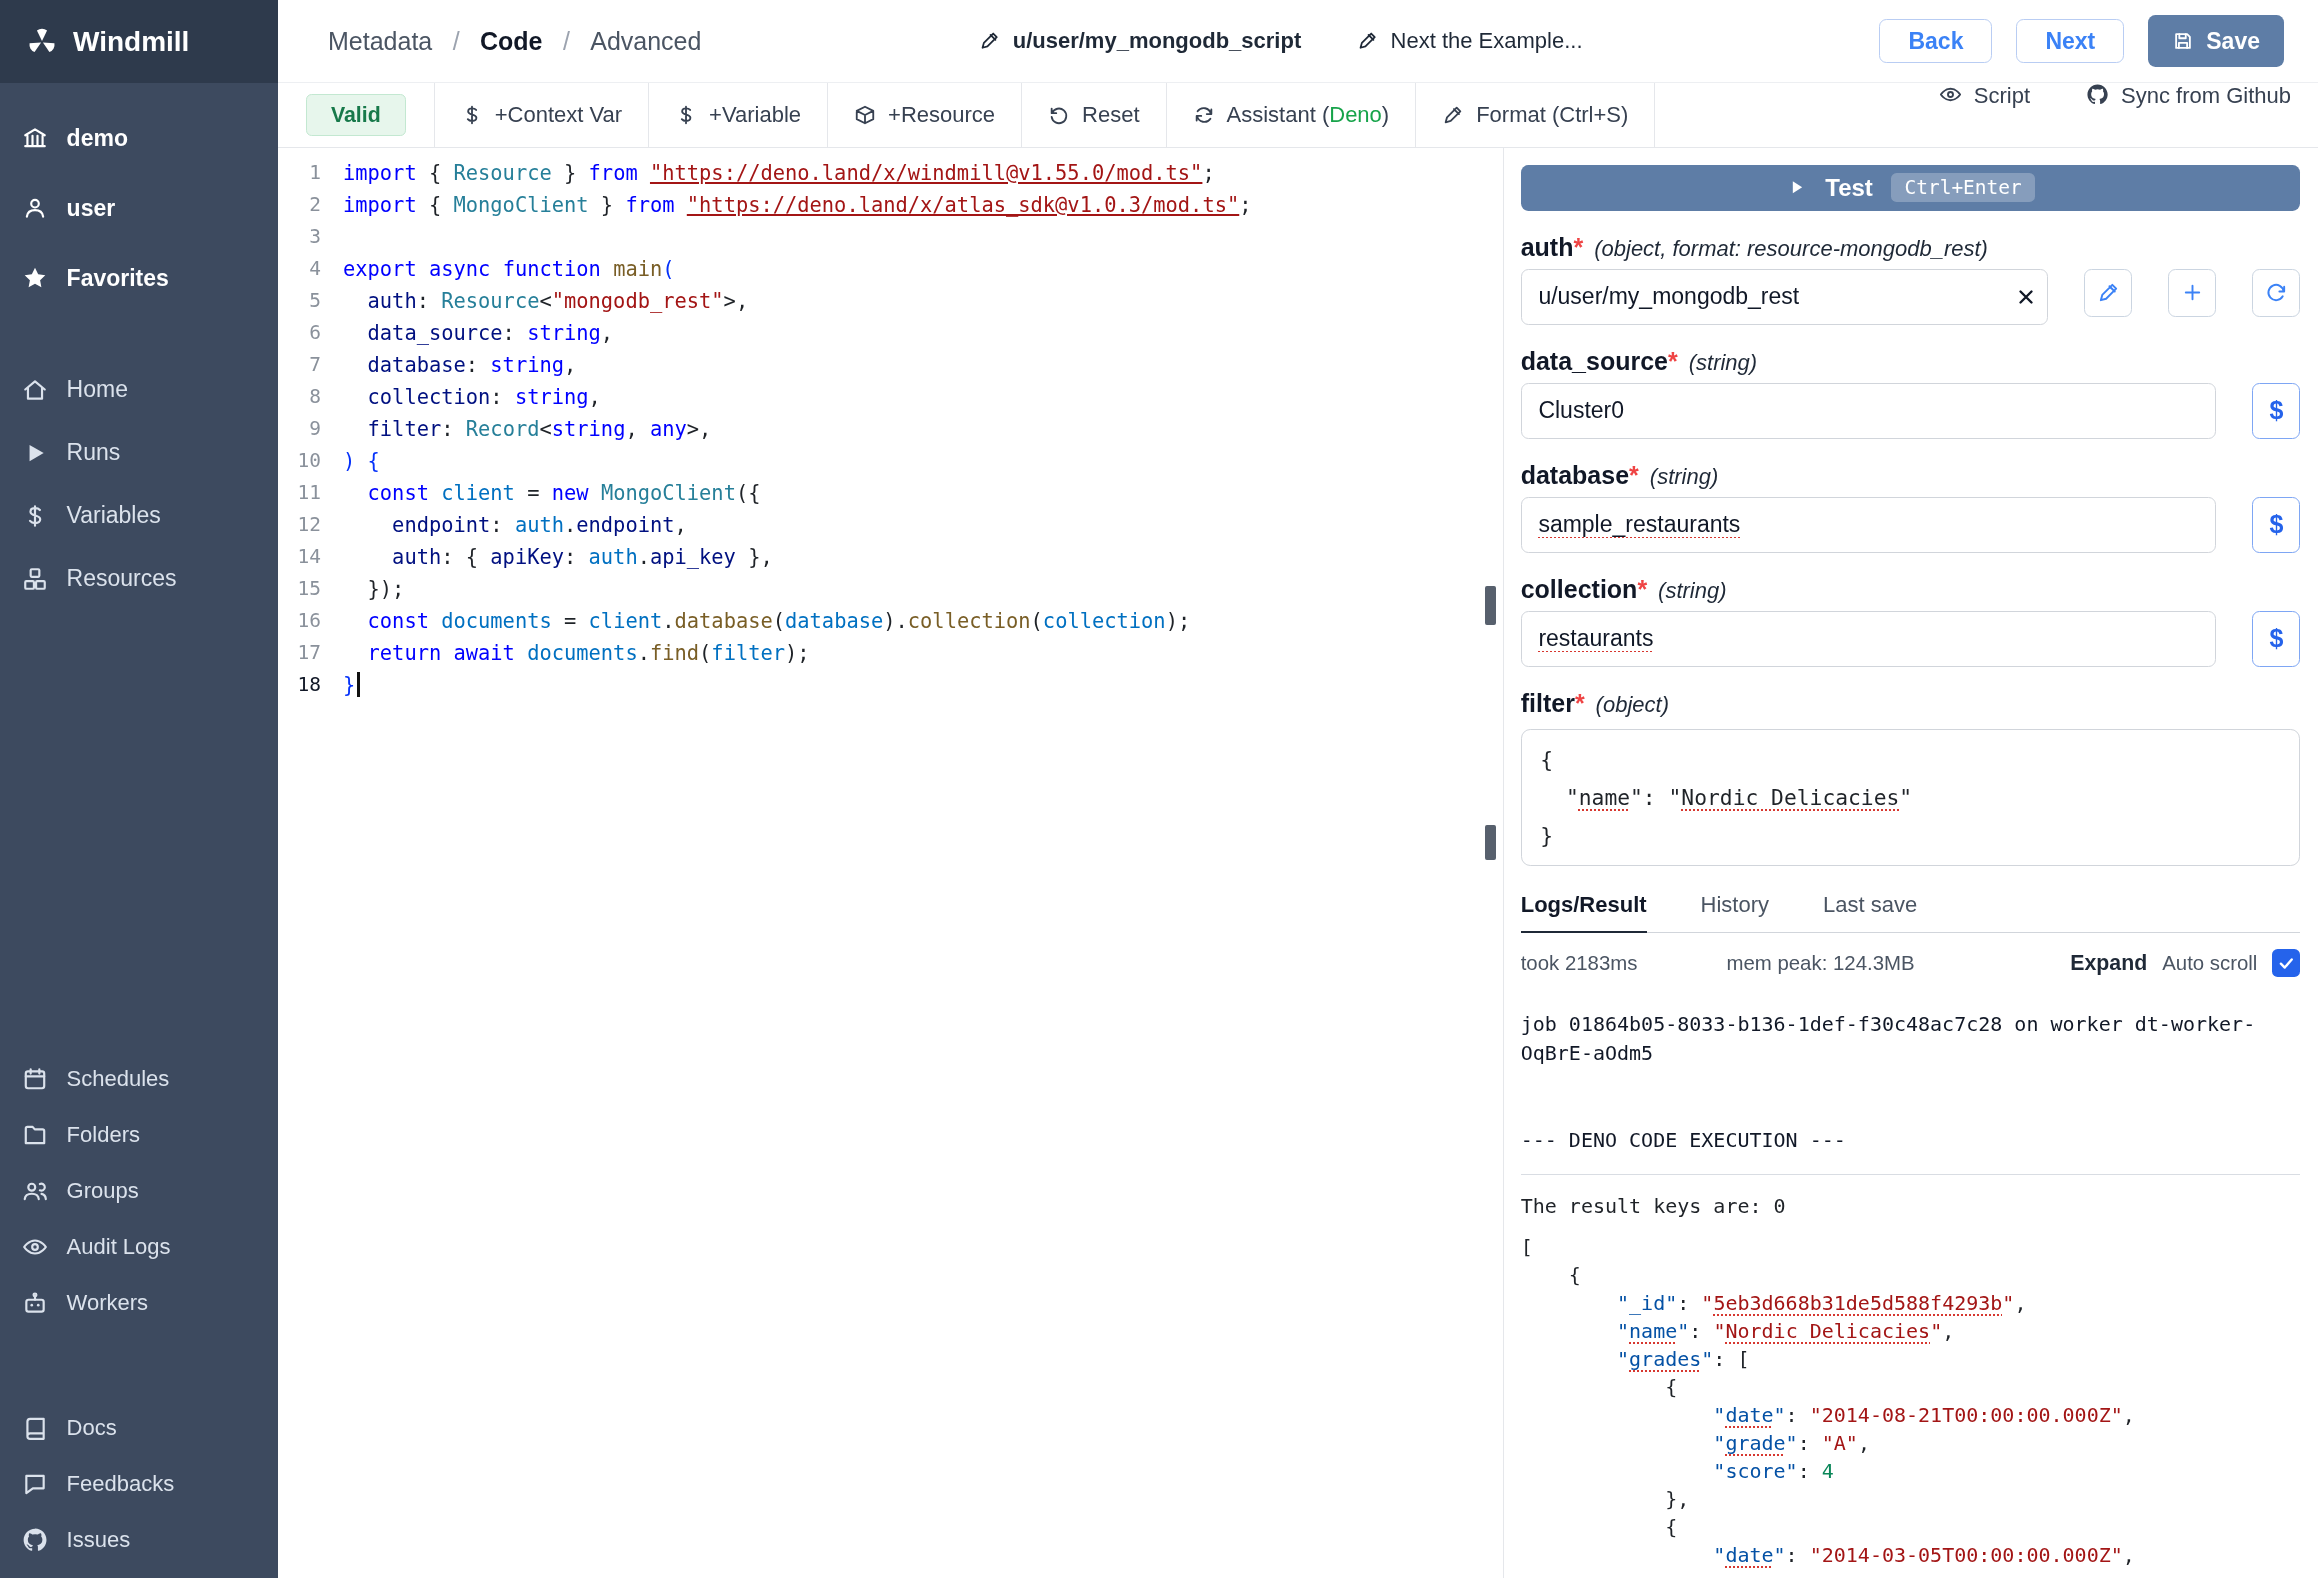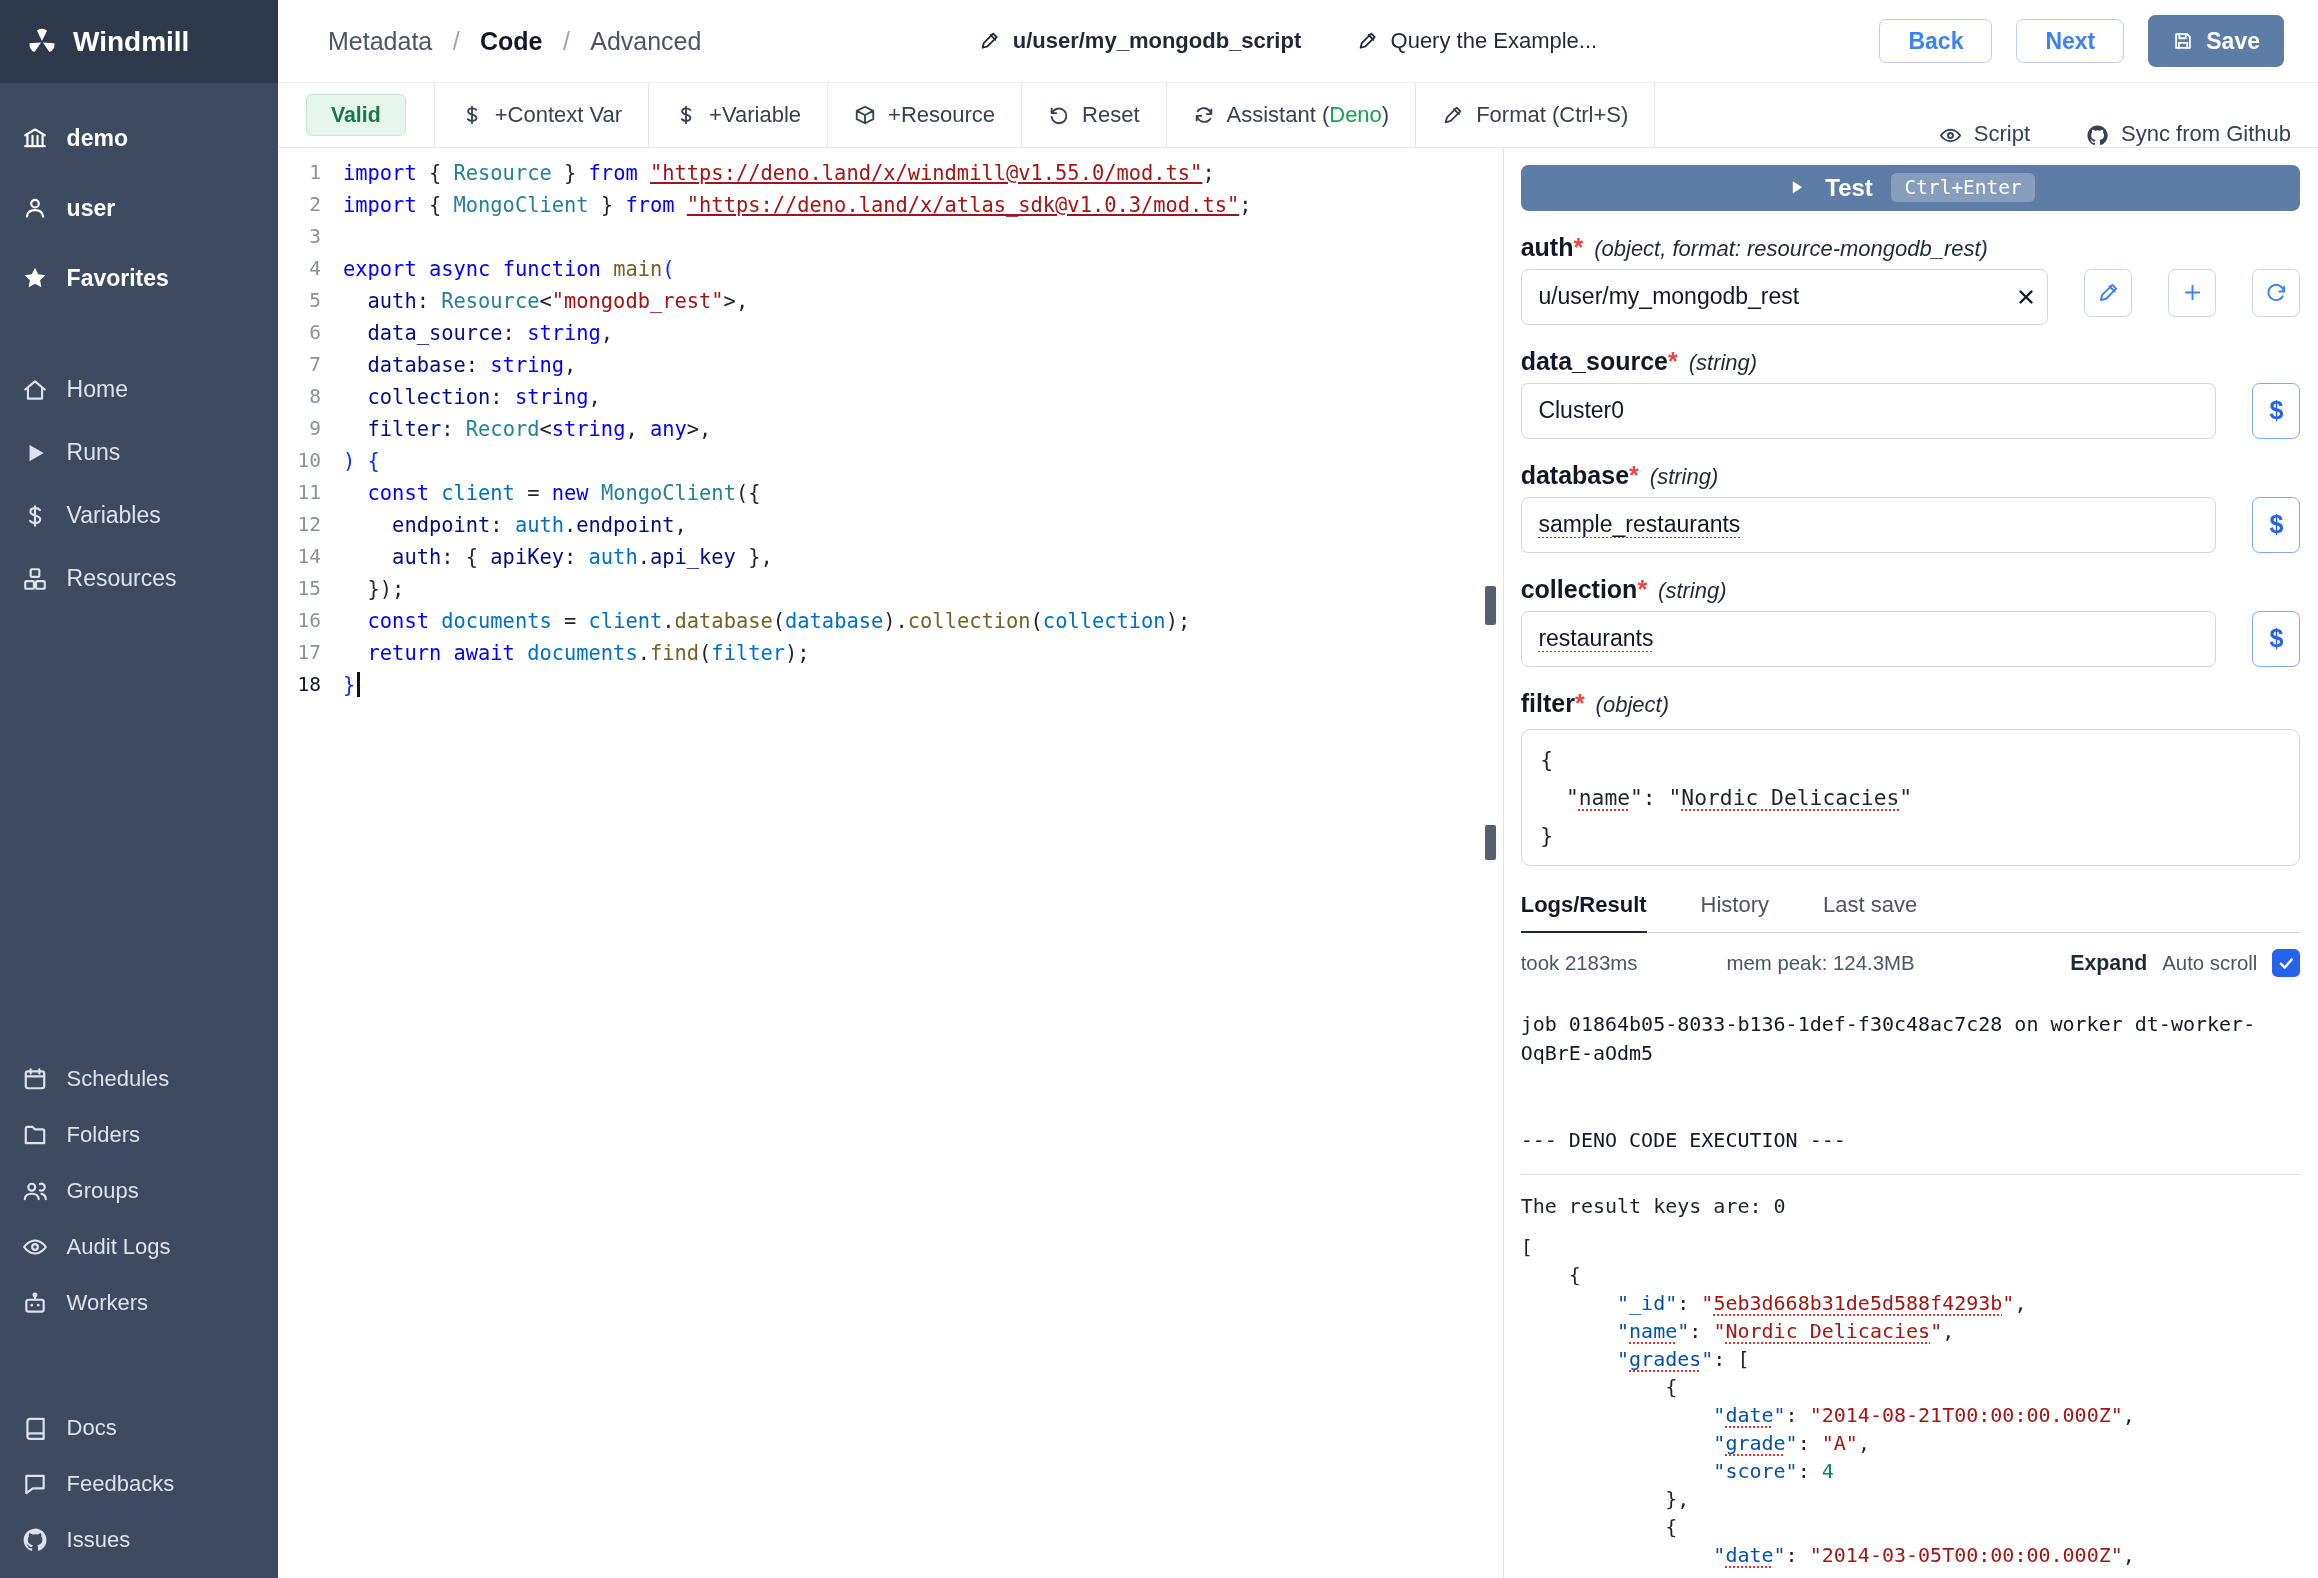--- a/index.html
+++ b/index.html
@@ -43,21 +43,21 @@
 
   .toolbar{height:65px;flex-shrink:0;display:flex;align-items:stretch;border-bottom:0.9px solid #e5e7eb}
   .tb-cell{display:flex;align-items:center;gap:12px;padding:0 26px;border-right:0.9px solid #e5e7eb;
     font-size:22px;color:#374151;cursor:pointer;white-space:nowrap}
   .tb-cell .ic svg{width:22px;height:22px}
   .valid-cell{display:flex;align-items:center;padding:0 28px;border-right:0.9px solid #e5e7eb}
   .badge-valid{background:#e7f6ec;border:0.9px solid #c3e8d1;color:#17794a;font-size:21.3px;font-weight:600;
     padding:7.4px 24px;border-radius:5.6px}
   .accent{color:#16a34a}
   .tb-right{margin-left:auto;display:flex}
-  .tb-rcell{display:flex;align-items:flex-end;gap:12px;padding:0 28px;font-size:22px;color:#374151;font-weight:500;cursor:pointer}
+  .tb-rcell{display:flex;align-items:flex-start;gap:12px;padding:0 28px;font-size:22px;color:#374151;font-weight:500;cursor:pointer}
   .tb-rcell .ic svg{width:23px;height:23px}
 
   .content{flex:1;display:flex;min-height:0}
 
   
   .editor{flex:1;position:relative;padding-top:9.3px;overflow:hidden;border-right:0.9px solid #e5e7eb;background:#fff}
   .code-line{display:flex;height:32px;line-height:32px;font-family:"DejaVu Sans Mono",monospace;font-size:20.4px;white-space:pre}
   .gutter{width:65px;padding-right:22px;text-align:right;color:#8a919b;flex-shrink:0;font-size:19.5px}
   .code-line.active .gutter{color:#111827}
   .ltext{flex:1;color:#1f2328}
@@ -293,21 +293,21 @@
               </svg>
             </span>
           <span>u/user/my_mongodb_script</span>
         </div>
         <div class="path-chip secondary">
           <span class="ic">
               <svg viewBox="0 0 24 24" fill="none" stroke="currentColor" stroke-width="2" stroke-linecap="round" stroke-linejoin="round">
                 <path d="M13 5.5 18.5 11M4 20l1.5-5.5L16 4l4 4L9.5 18.5z"></path>
               </svg>
             </span>
-          <span>Query the Example...</span>
+          <span>Next the Example...</span>
         </div>
       </div>
       <div class="hbtns">
         <button class="btn-outline">Back</button>
         <button class="btn-outline">Next</button>
         <button class="btn-primary">
           <span class="ic">
               <svg viewBox="0 0 24 24" fill="none" stroke="currentColor" stroke-width="2" stroke-linecap="round" stroke-linejoin="round">
                 <path d="M4.5 4.5h12l3 3v12h-15z"></path>
                 <path d="M8 4.5V9h7V4.5M7.5 19.5V14h9v5.5"></path>

